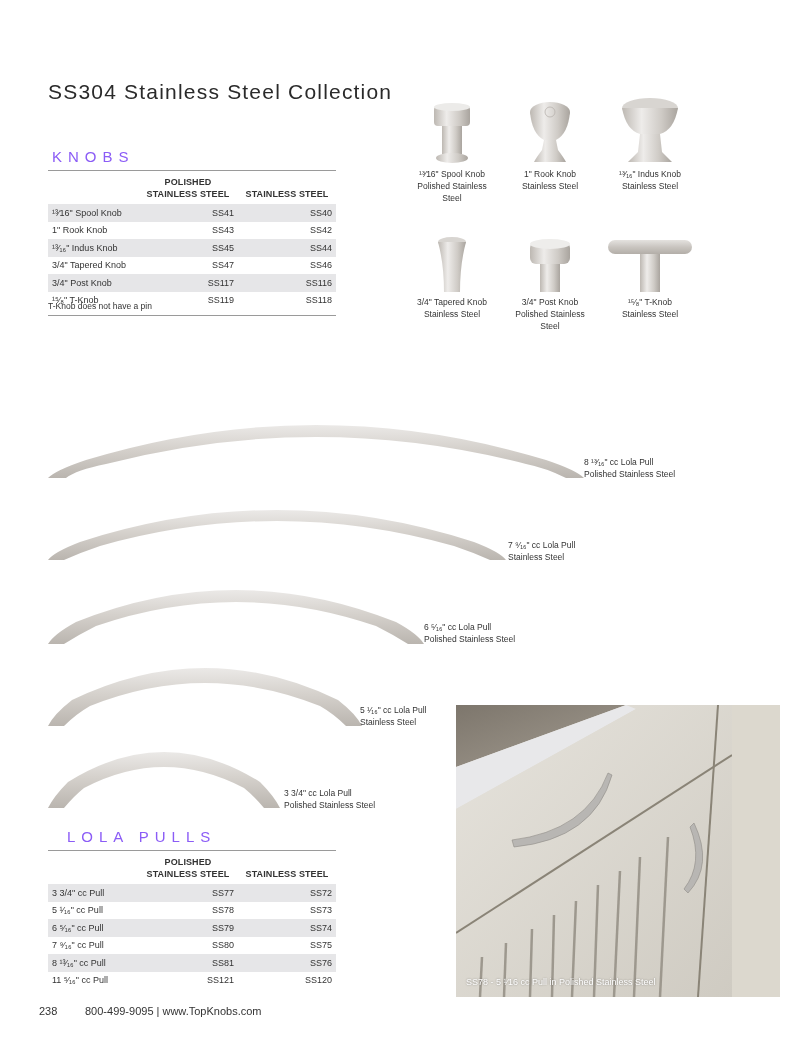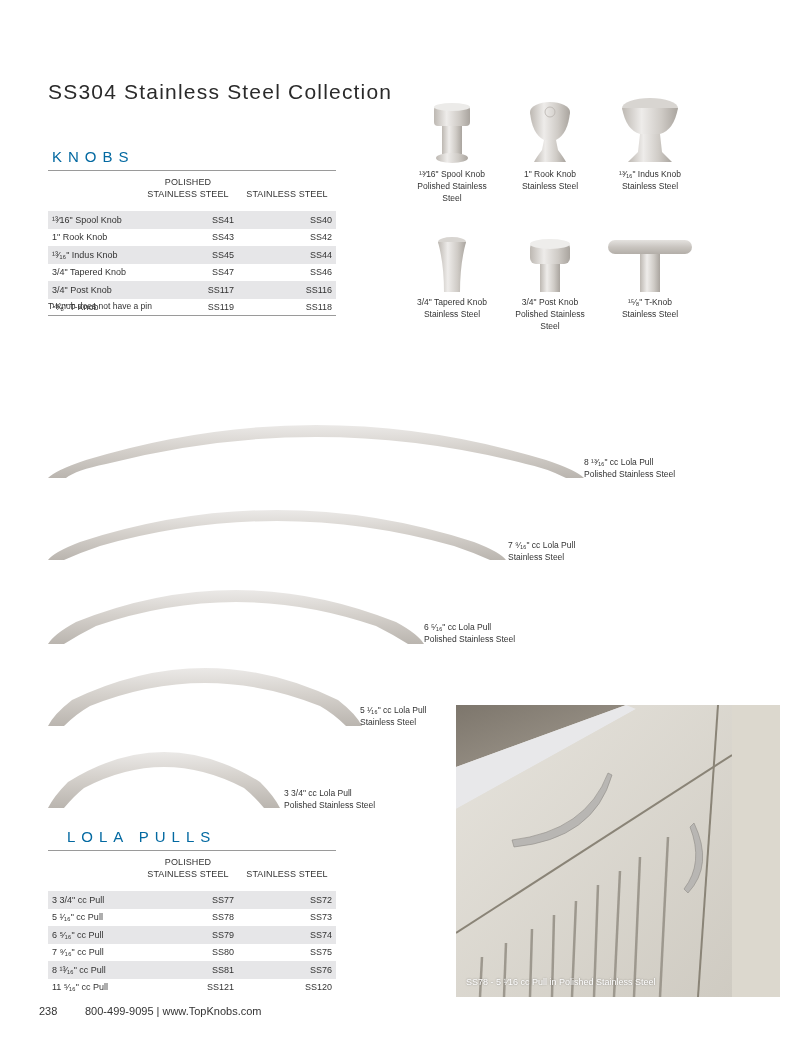--- a/index.html
+++ b/index.html
@@ -1,22 +1,22 @@
 <!DOCTYPE html>
 <html><head>
 <meta charset="utf-8">
 <style>
   * { box-sizing: border-box; margin: 0; padding: 0; }
   html, body { width: 804px; height: 1044px; background: #ffffff; }
   body { position: relative; font-family: "Liberation Sans", sans-serif; color: #333; overflow: hidden; }
   .abs { position: absolute; }
   .page-title { left: 48px; top: 40px; font-size: 21px; letter-spacing: 1.2px; color: #2a2a2a; font-weight: normal; margin-top: 40px; }
-  .section-title { font-size: 15px; letter-spacing: 6px; color: #0369a1; }
+  .section-title { font-size: 15px; letter-spacing: 6px; color: #8b5cf6; }
   .spec-table { width: 288px; border-collapse: collapse; font-size: 9px; color: #333; }
-  .spec-table th { font-weight: normal; text-align: center; vertical-align: bottom; padding: 0 0 11px 0; line-height: 12px; font-size: 9px; letter-spacing: 0.1px; }
+  .spec-table th { font-weight: bold; text-align: center; vertical-align: bottom; padding: 0 0 4px 0; line-height: 12px; font-size: 9px; letter-spacing: 0.1px; }
   .spec-table td { height: 17.5px; padding: 0 4px; }
   .spec-table td.c { text-align: right; }
   .spec-table tr.shade td { background: #e6e6e8; }
   .rule { border-top: 1px solid #9a9a9a; }
   .caption { font-size: 8.5px; line-height: 12px; color: #333; }
   .caption.center { text-align: center; }
   .knob-img { display: block; }
   .footer { font-size: 11px; color: #333; margin-left: 11px; }
   .photo { left: 456px; top: 705px; width: 324px; height: 292px; overflow: hidden; background: #dcd8ce; }
   .photo-caption { position: absolute; left: 10px; bottom: 10px; color: #fff; font-size: 9px; text-shadow: 0 0 2px rgba(0,0,0,0.4); }

